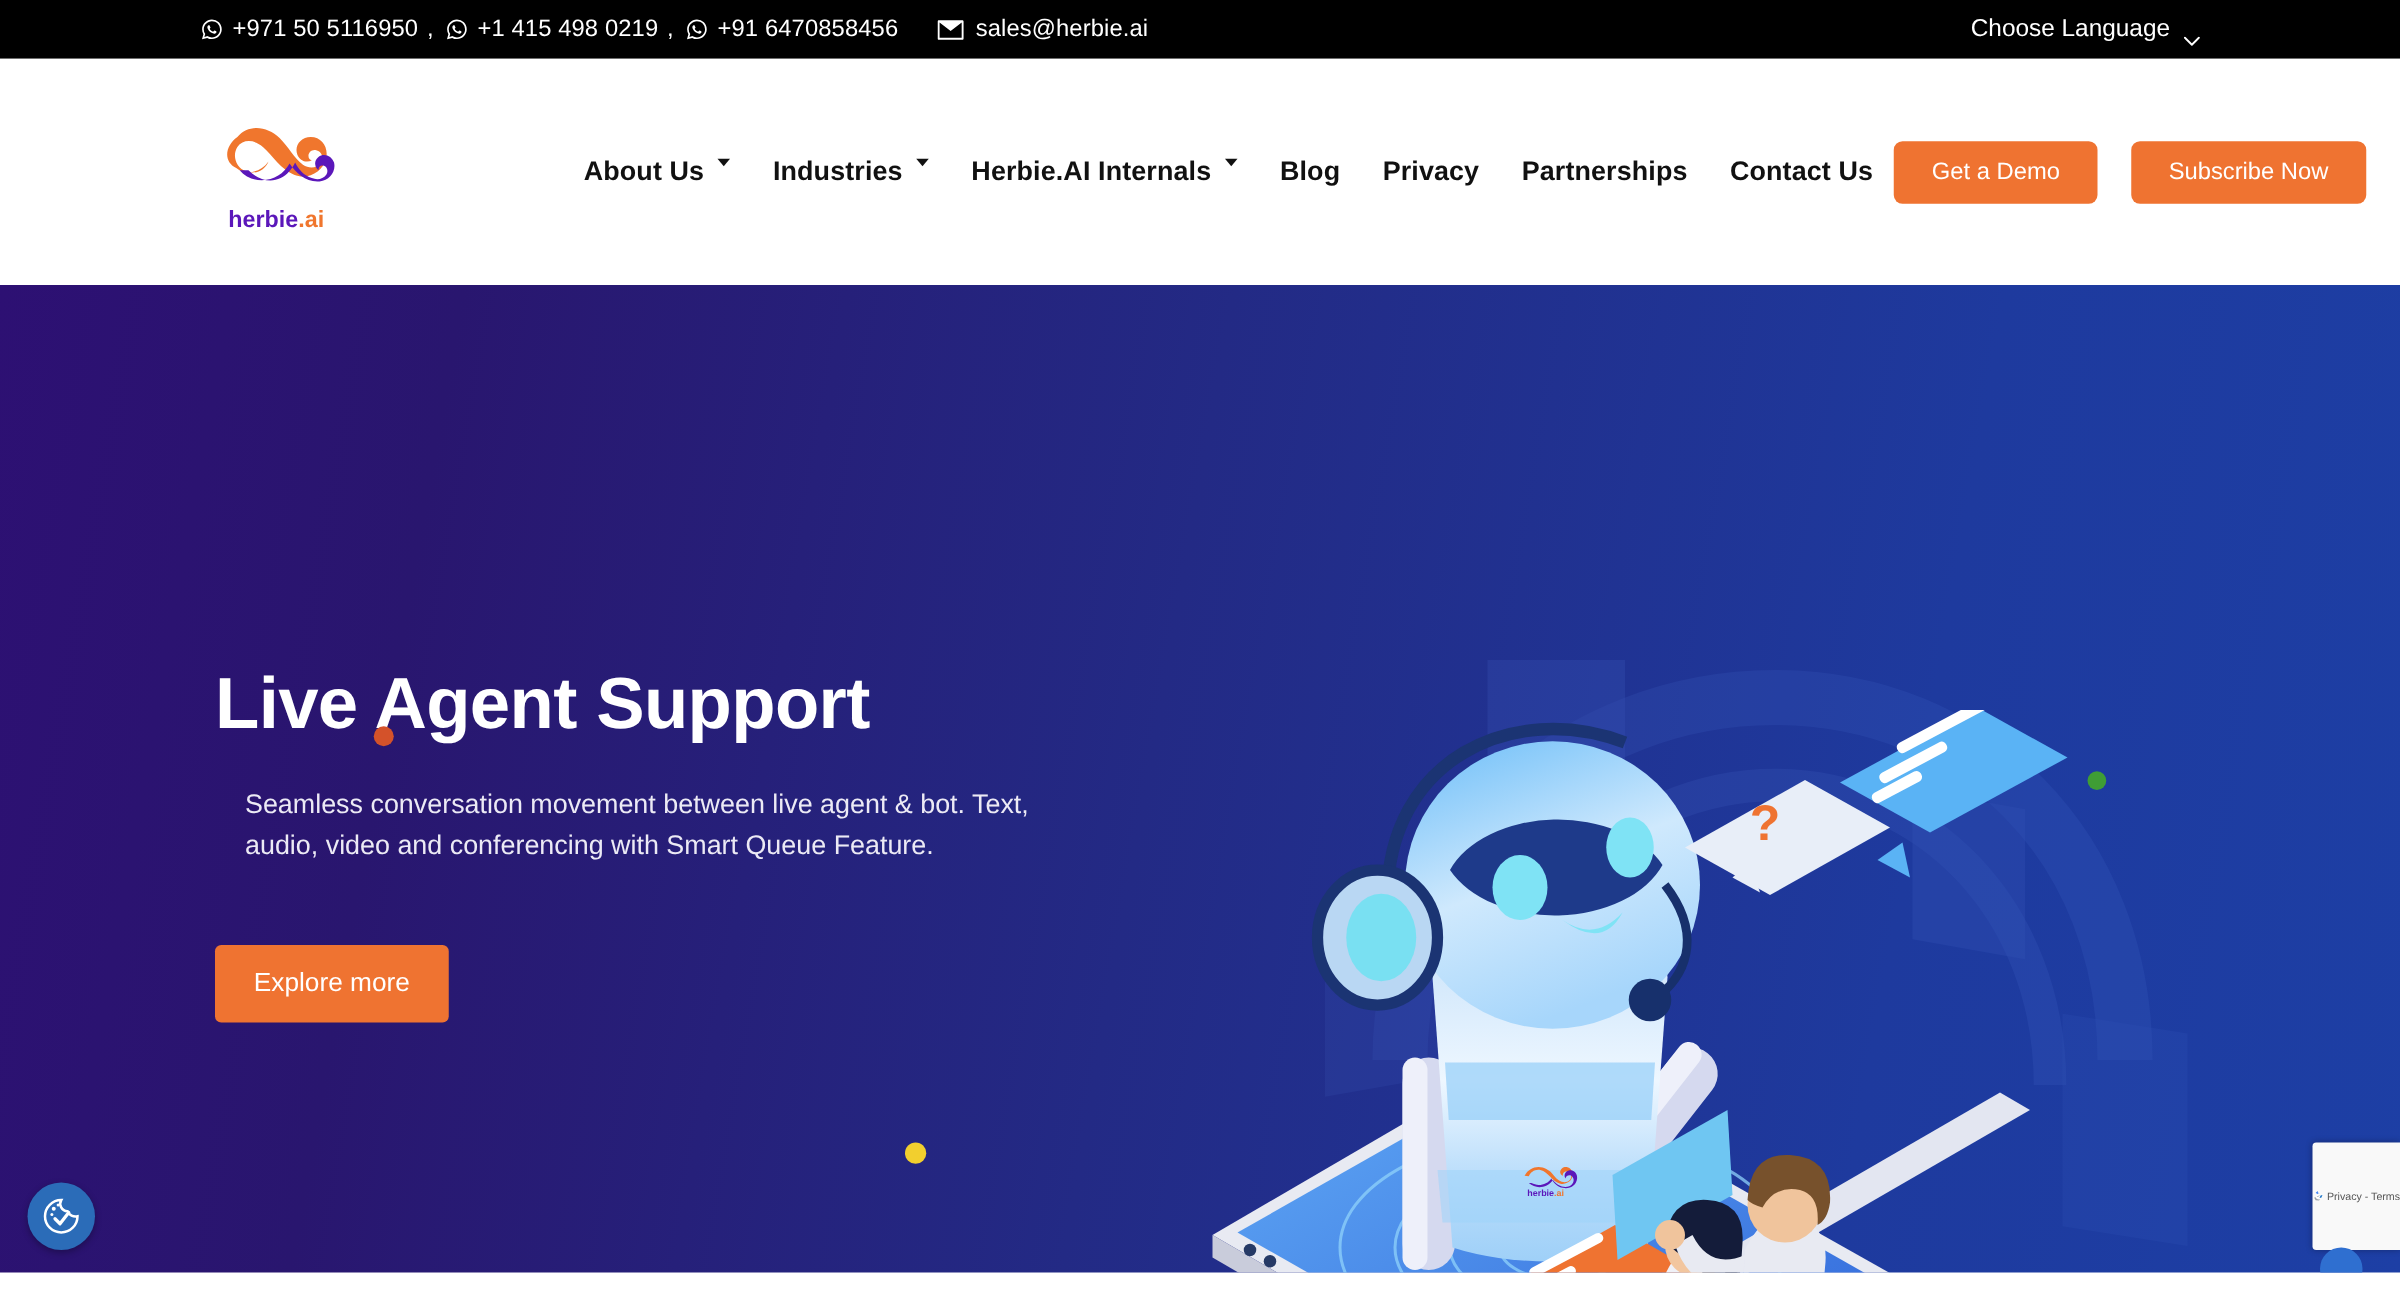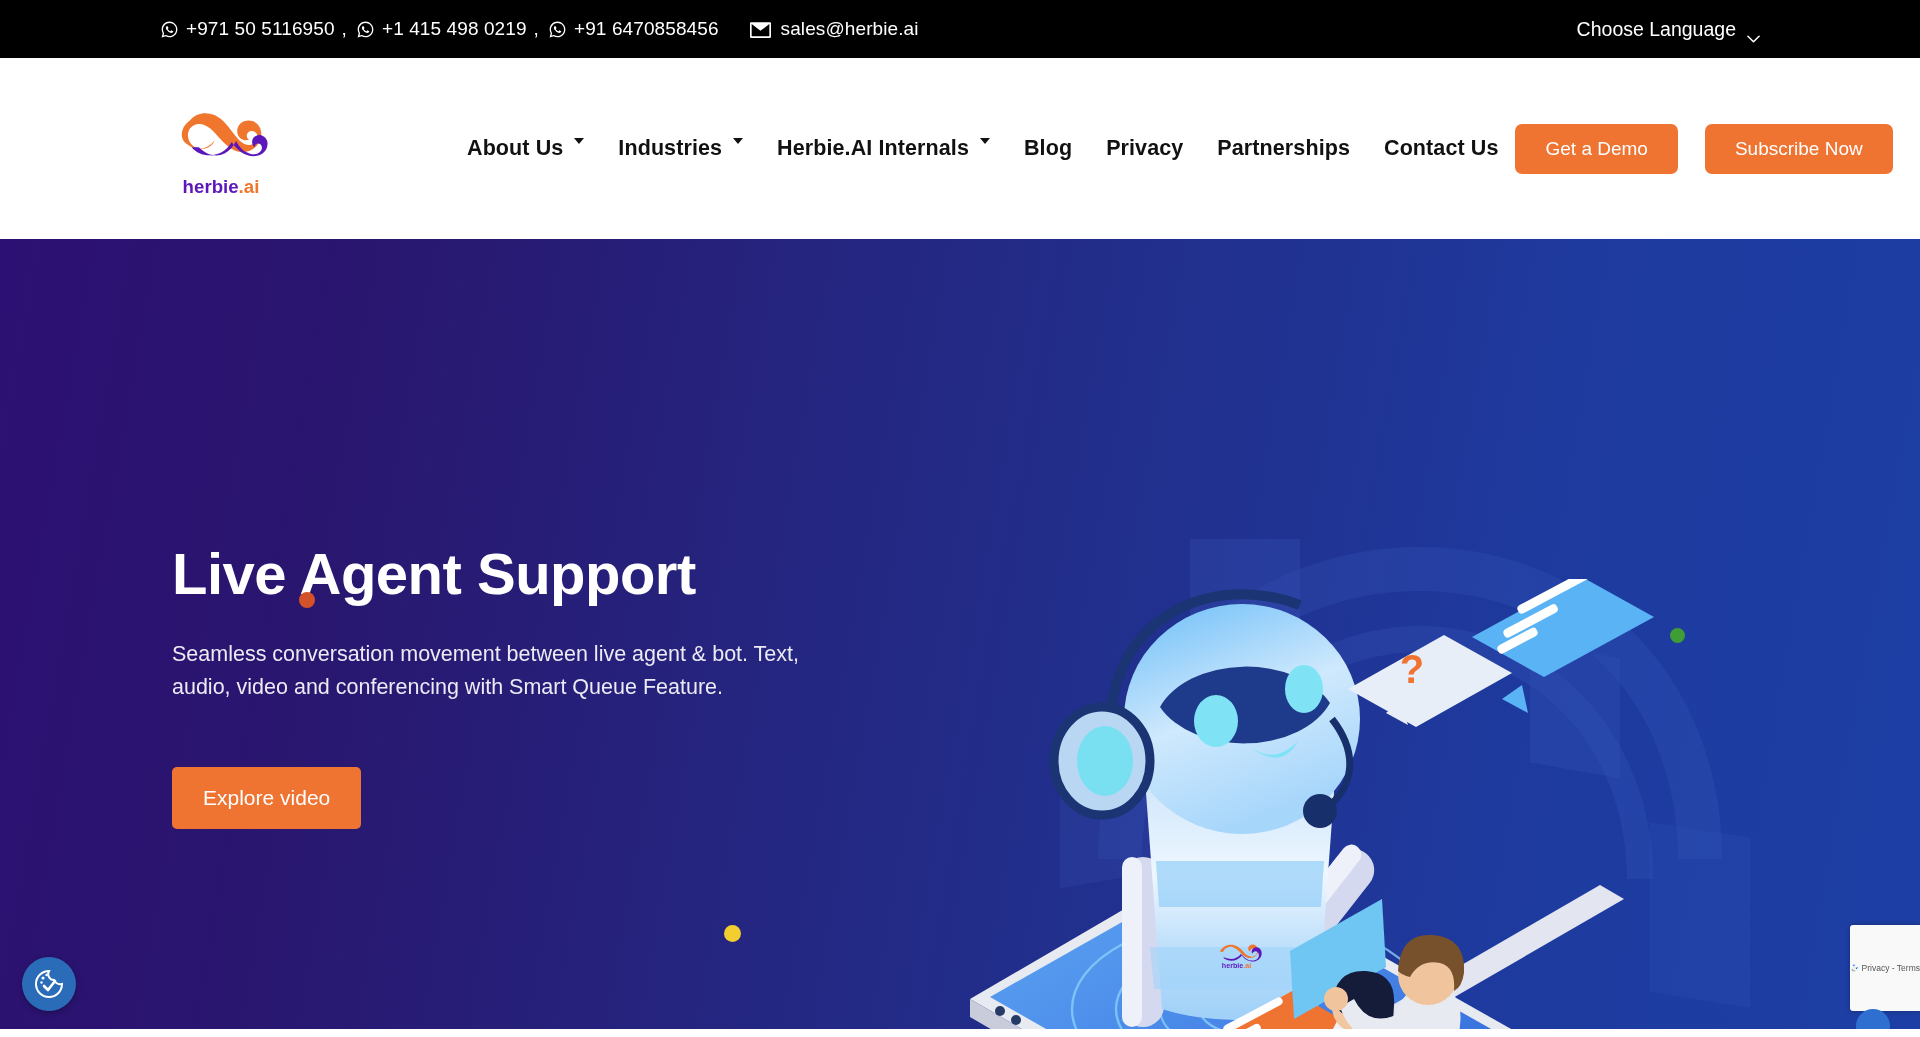--- a/index.html
+++ b/index.html
@@ -5,21 +5,21 @@
   * { box-sizing: border-box; margin: 0; padding: 0; }
   html, body {
     width: 1920px; height: 1037px;
     overflow: hidden;
     font-family: "Liberation Sans", sans-serif;
     background: #fff;
   }
 
   
   .topbar {
-    height: 58px;
+    height: 47px;
     background: #000;
     display: flex;
     align-items: center;
     justify-content: space-between;
     padding: 0 160px 0 160px;
     color: #fff;
   }
   .topbar-left { display: flex; align-items: center; gap: 0; font-size: 19px; letter-spacing: .1px; }
   .contact-group { display: flex; align-items: center; gap: 7px; }
   .contact-sep { margin-right: 9px; }
@@ -86,21 +86,21 @@
     width: 680px;
     z-index: 5;
   }
   .hero-title {
     font-size: 58px; font-weight: bold; color: #fff;
     letter-spacing: -0.5px; line-height: 1.05;
   }
   .hero-sub {
     margin-top: 33px;
     font-size: 21.5px; color: #eceaf5;
-    line-height: 1.56; max-width: 640px;
+    line-height: 1.56; max-width: 640px; margin-left: 24px;
   }
   .btn-explore {
     margin-top: 62px;
     background: #ef7331; color: #fff;
     font-size: 21px; border: none; border-radius: 5px;
     padding: 19px 31px; cursor: pointer;
     font-family: "Liberation Sans", sans-serif;
   }
 
   
@@ -245,21 +245,21 @@
     <path d="M190 340 C190 200 300 100 420 100 C540 100 640 200 640 340" stroke="#5b82e0" stroke-width="26" fill="none" opacity=".35"></path>
     <rect x="190" y="20" width="110" height="150" fill="#4f74d6" opacity=".45" transform="skewY(-12)"></rect>
     <rect x="530" y="10" width="90" height="120" fill="#4f74d6" opacity=".4" transform="skewY(10)"></rect>
     <rect x="60" y="200" width="120" height="160" fill="#4a6fd0" opacity=".35" transform="skewY(-10)"></rect>
     <rect x="650" y="180" width="100" height="170" fill="#4a6fd0" opacity=".3" transform="skewY(9)"></rect>
   </svg>
 
   <div class="hero-inner">
     <h1 class="hero-title">Live Agent Support</h1>
     <p class="hero-sub">Seamless conversation movement between live agent &amp; bot. Text, audio, video and conferencing with Smart Queue Feature.</p>
-    <button class="btn-explore">Explore video</button>
+    <button class="btn-explore">Explore more</button>
   </div>
 
   <span class="dot dot-orange"></span>
   <span class="dot dot-green"></span>
   <span class="dot dot-yellow"></span>
 
   <div class="illus">
     <svg width="780" height="700" viewBox="0 0 780 700">
       <defs>
         <linearGradient id="tabG" x1="0" y1="0" x2="1" y2="1">

